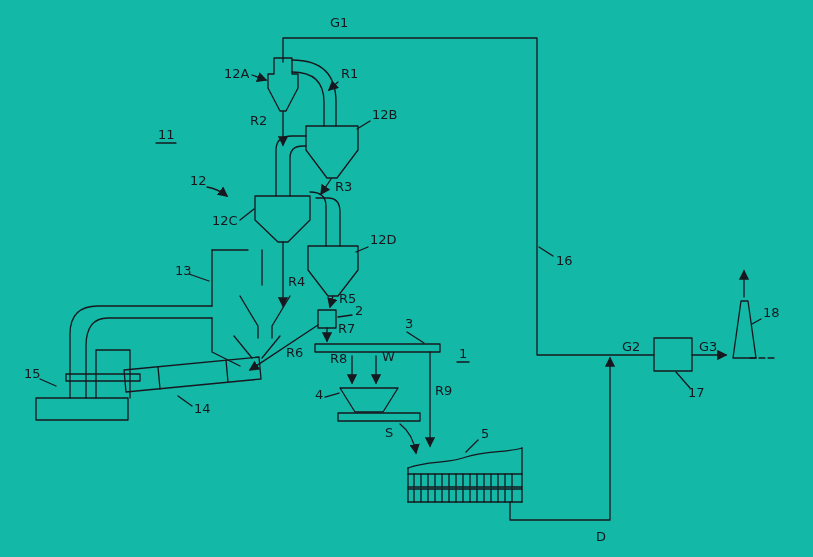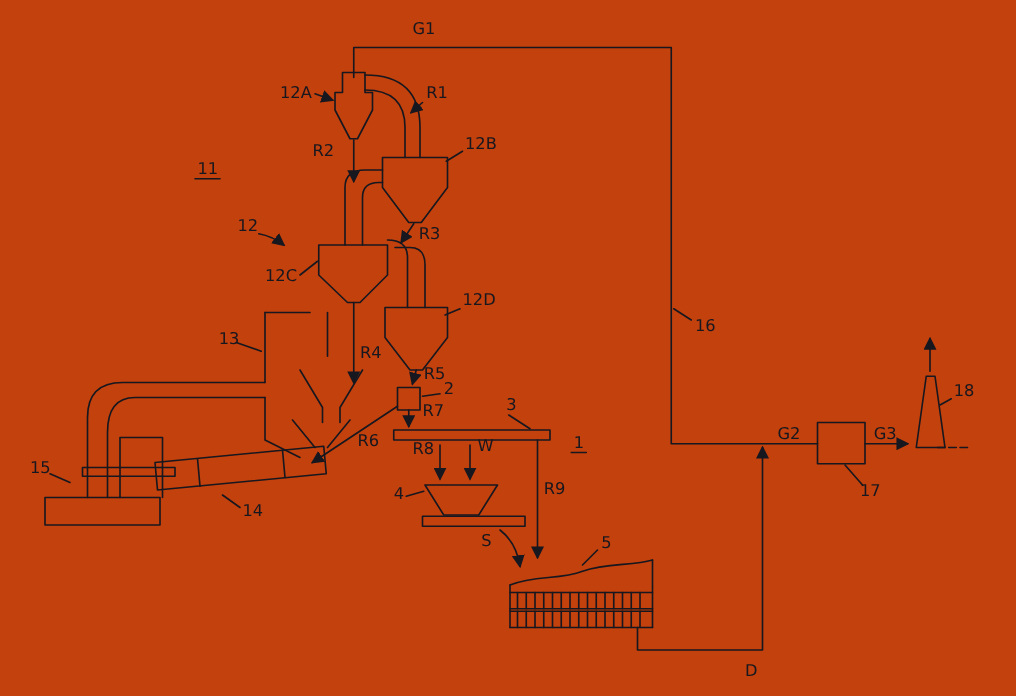--- a/index.html
+++ b/index.html
@@ -1,16 +1,16 @@
 <!DOCTYPE html>
 <html><head>
 <meta charset="utf-8">
 <style>
   html,body{margin:0;padding:0;background:#e9e9e7;}
-  .frame{position:relative;width:813px;height:557px;background:#c2410c;overflow:hidden;margin:0 auto;}
+  .frame{position:relative;width:813px;height:557px;background:#14b8a6;overflow:hidden;margin:0 auto;}
   .ln{stroke:#17171f;stroke-width:1.3;fill:none;stroke-linecap:round;stroke-linejoin:round;}
   .dash{stroke-dasharray:6 3;}
   .lbl{font-family:"DejaVu Sans","Liberation Sans",sans-serif;font-size:13px;fill:#17171f;}
 </style>
 </head>
 <body>
 
 <div class="frame">
 <svg width="813" height="557" viewBox="0 0 813 557">
   <defs>

